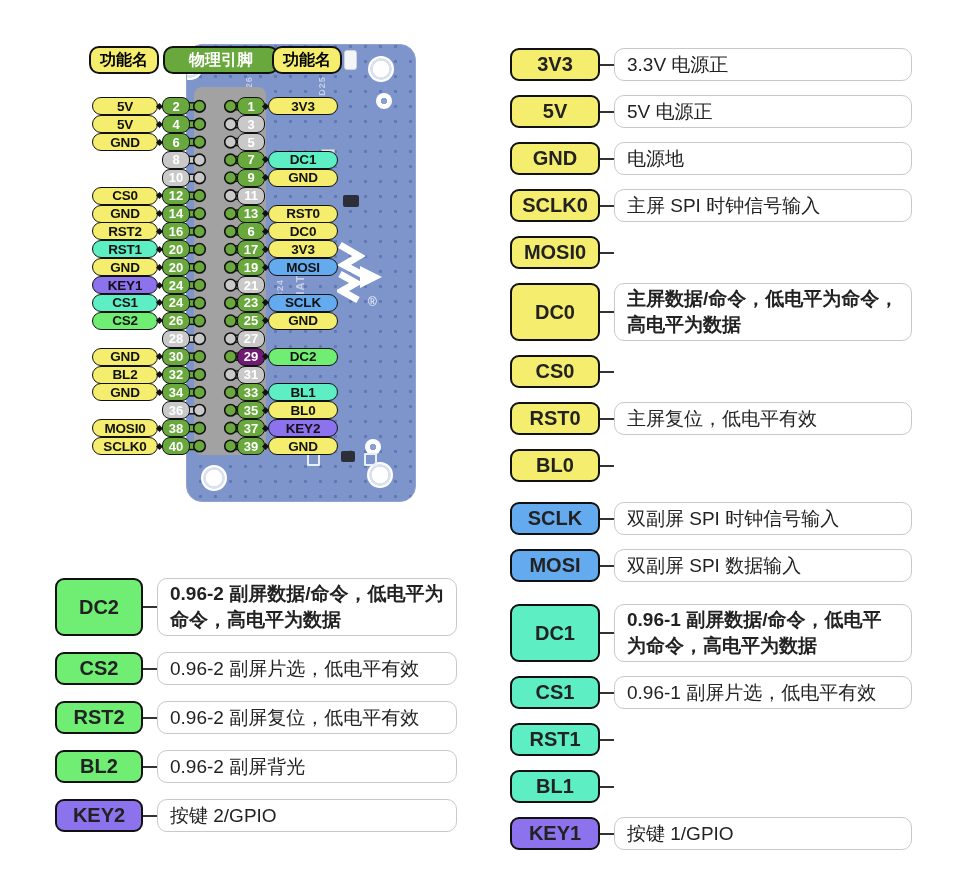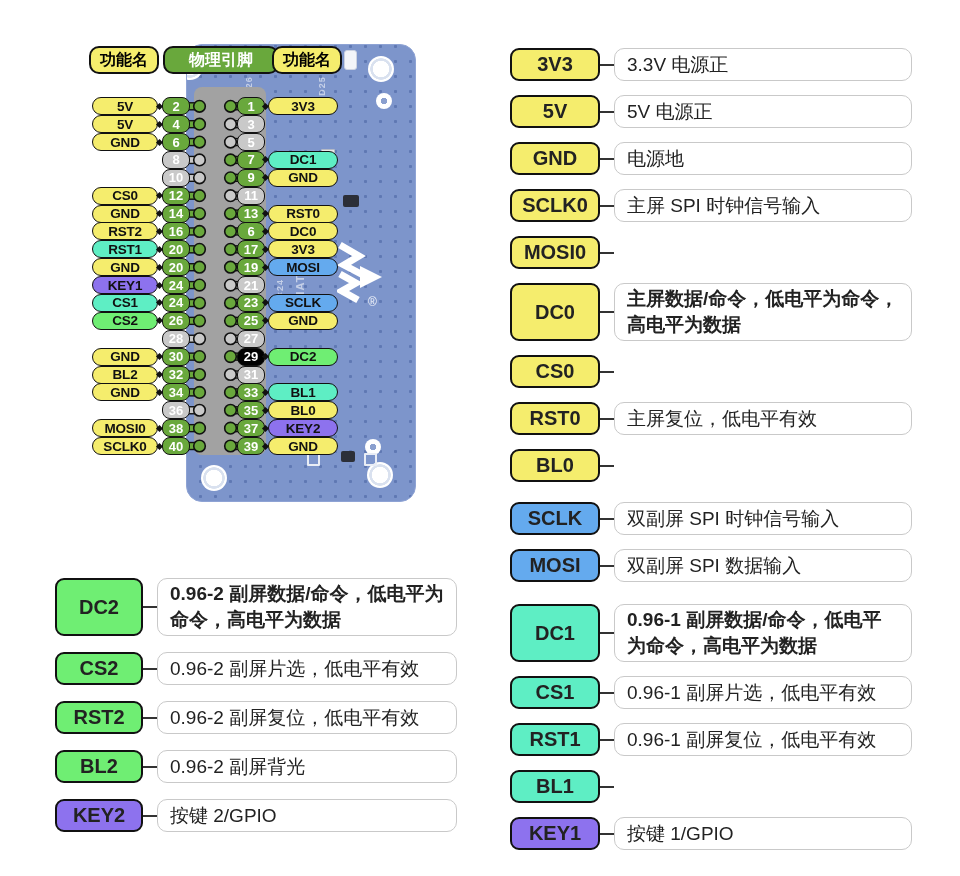--- a/index.html
+++ b/index.html
@@ -230,21 +230,21 @@
       <div class="joint" style="left: 157px; top: 318.36px;"></div>
       <div class="pin-pill" style="left: 162px; top: 311.86px; background: rgb(105, 168, 60);">26</div>
       <div class="pin-pill" style="left: 237px; top: 311.86px; background: rgb(105, 168, 60);">25</div>
       <div class="joint" style="left: 263px; top: 318.36px;"></div>
       <div class="row-label" style="left: 268px; top: 311.86px; width: 70px; background: rgb(245, 237, 109);">GND</div>
       <div class="pin-pill" style="left: 162px; top: 329.74px; background: rgb(201, 201, 201);">28</div>
       <div class="pin-pill" style="left: 237px; top: 329.74px; background: rgb(201, 201, 201);">27</div>
       <div class="row-label" style="left: 92px; top: 347.62px; width: 66px; background: rgb(245, 237, 109);">GND</div>
       <div class="joint" style="left: 157px; top: 354.12px;"></div>
       <div class="pin-pill" style="left: 162px; top: 347.62px; background: rgb(105, 168, 60);">30</div>
-      <div class="pin-pill" style="left: 237px; top: 347.62px; background: #000000;">29</div>
+      <div class="pin-pill" style="left: 237px; top: 347.62px; background: #701a75;">29</div>
       <div class="joint" style="left: 263px; top: 354.12px;"></div>
       <div class="row-label" style="left: 268px; top: 347.62px; width: 70px; background: rgb(111, 238, 115);">DC2</div>
       <div class="row-label" style="left: 92px; top: 365.5px; width: 66px; background: rgb(245, 237, 109);">BL2</div>
       <div class="joint" style="left: 157px; top: 372px;"></div>
       <div class="pin-pill" style="left: 162px; top: 365.5px; background: rgb(105, 168, 60);">32</div>
       <div class="pin-pill" style="left: 237px; top: 365.5px; background: rgb(201, 201, 201);">31</div>
       <div class="row-label" style="left: 92px; top: 383.38px; width: 66px; background: rgb(245, 237, 109);">GND</div>
       <div class="joint" style="left: 157px; top: 389.88px;"></div>
       <div class="pin-pill" style="left: 162px; top: 383.38px; background: rgb(105, 168, 60);">34</div>
       <div class="pin-pill" style="left: 237px; top: 383.38px; background: rgb(105, 168, 60);">33</div>
@@ -331,21 +331,20 @@
         <div class="desc">0.96-1 副屏数据/命令，低电平为命令，高电平为数据</div>
       </div>
       <div class="lrow">
         <div class="badge" style="background: rgb(94, 238, 196);">CS1</div>
         <div class="conn"></div>
         <div class="desc">0.96-1 副屏片选，低电平有效</div>
       </div>
       <div class="lrow">
         <div class="badge" style="background: rgb(94, 238, 196);">RST1</div>
         <div class="conn"></div>
-        <div class="desc">0.96-1 副屏复位，低电平有效</div>
       </div>
       <div class="lrow">
         <div class="badge" style="background: rgb(94, 238, 196);">BL1</div>
         <div class="conn"></div>
       </div>
       <div class="lrow">
         <div class="badge" style="background: rgb(141, 114, 238);">KEY1</div>
         <div class="conn"></div>
         <div class="desc">按键 1/GPIO</div>
       </div>

